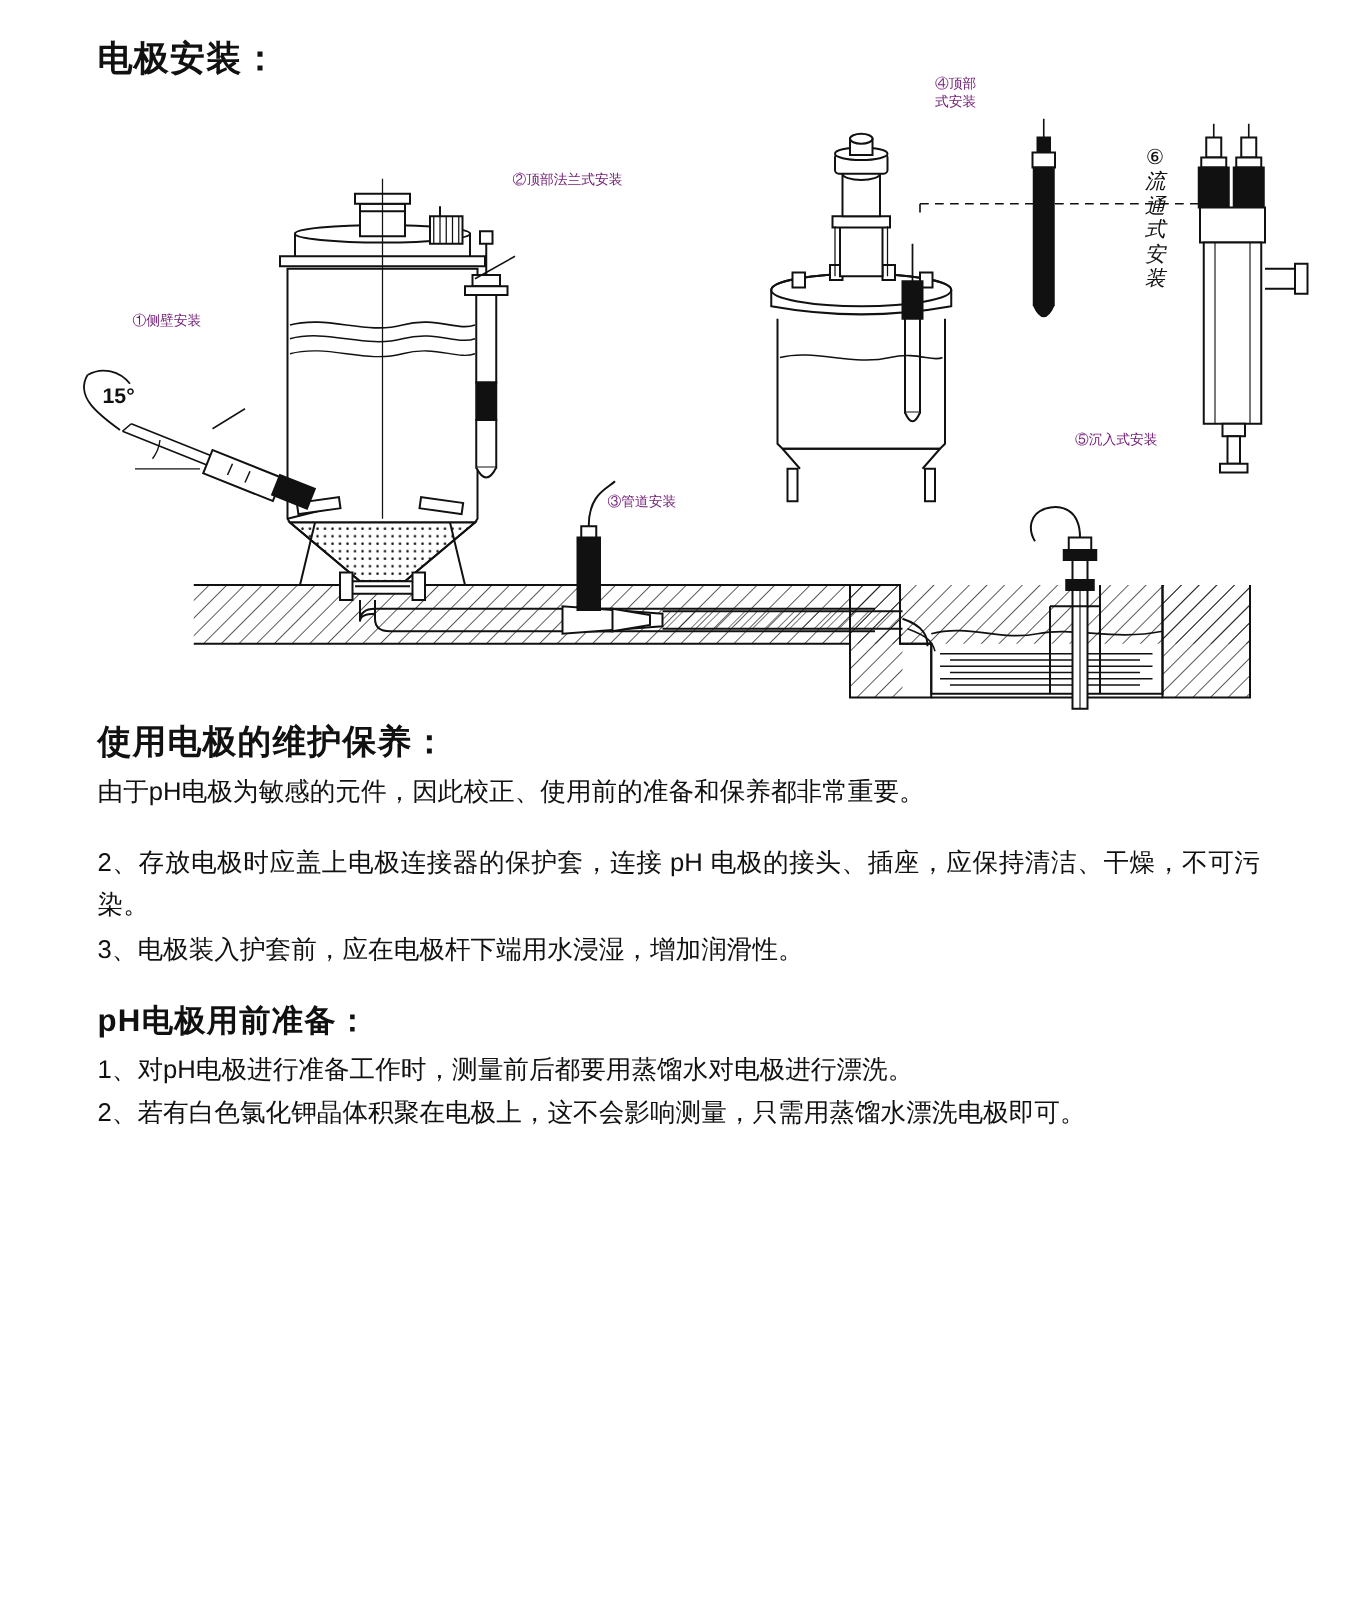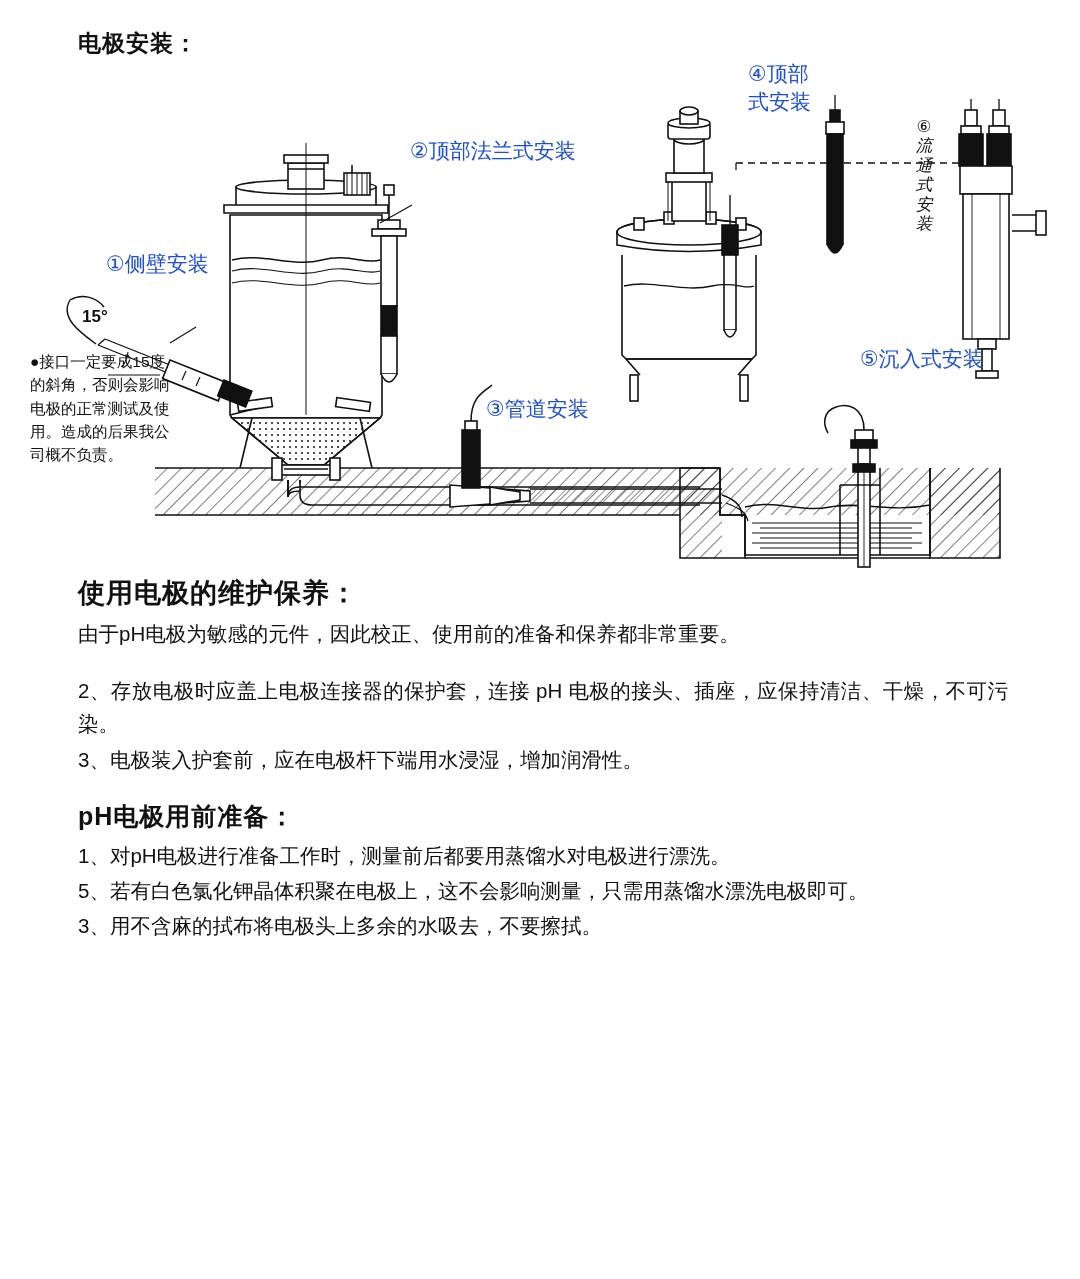--- a/index.html
+++ b/index.html
@@ -19,43 +19,44 @@
     position: relative;
     width: 1080px;
     height: 1279px;
   }
 
   
   .top-heading {
     position: absolute;
     left: 78px;
     top: 28px;
-    font-size: 23px;
+    font-size: 28px;
     font-weight: bold;
     letter-spacing: 1px;
   }
 
   
   .figure {
     position: absolute;
     left: 0;
     top: 55px;
     width: 1080px;
     height: 515px;
   }
   .figure svg {
     display: block;
   }
 
   .fig-label {
     position: absolute;
-    font-size: 21px;
+    font-size: 11px;
     line-height: 1.35;
-    color: #1d4ed8;
+    color: #701a75;
     white-space: pre-line;
+    font-family: Liberation Serif, serif;
   }
   .fig-note {
     position: absolute;
     font-size: 15.5px;
     line-height: 1.5;
     width: 150px;
     color: #111;
   }
   .vert-label {
     position: absolute;
@@ -335,36 +336,34 @@
 
     <div class="fig-label" style="left:410px; top:82px;">②顶部法兰式安装</div>
     <div class="fig-label" style="left:106px; top:195px;">①侧壁安装</div>
     <div class="fig-label" style="left:486px; top:340px;">③管道安装</div>
     <div class="fig-label" style="left:748px; top:5px; width:70px;">④顶部
 式安装</div>
     <div class="fig-label" style="left:860px; top:290px;">⑤沉入式安装</div>
     <div class="vert-label" style="left:914px; top:62px;">⑥流通式安装</div>
     <div class="angle-label" style="left:82px; top:252px;">15°</div>
 
-    <div class="fig-note" style="left:30px; top:295px;">●接口一定要成15度的斜角，否则会影响电极的正常测试及使用。造成的后果我公司概不负责。</div>
   </div>
 
   <div class="body-text">
 
     <div class="block">
       <h2 class="sec">使用电极的维护保养：</h2>
       <p class="para">由于pH电极为敏感的元件，因此校正、使用前的准备和保养都非常重要。</p>
     </div>
 
     <div class="block">
       <p class="para">2、存放电极时应盖上电极连接器的保护套，连接 pH 电极的接头、插座，应保持清洁、干燥，不可污染。</p>
       <p class="para">3、电极装入护套前，应在电极杆下端用水浸湿，增加润滑性。</p>
     </div>
 
     <div class="block">
       <h2 class="sec sub">pH电极用前准备：</h2>
       <p class="para">1、对pH电极进行准备工作时，测量前后都要用蒸馏水对电极进行漂洗。</p>
-      <p class="para">5、若有白色氯化钾晶体积聚在电极上，这不会影响测量，只需用蒸馏水漂洗电极即可。</p>
-      <p class="para">3、用不含麻的拭布将电极头上多余的水吸去，不要擦拭。</p>
+      <p class="para">2、若有白色氯化钾晶体积聚在电极上，这不会影响测量，只需用蒸馏水漂洗电极即可。</p>
     </div>
 
   </div>
 </div>
 
 </body></html>

